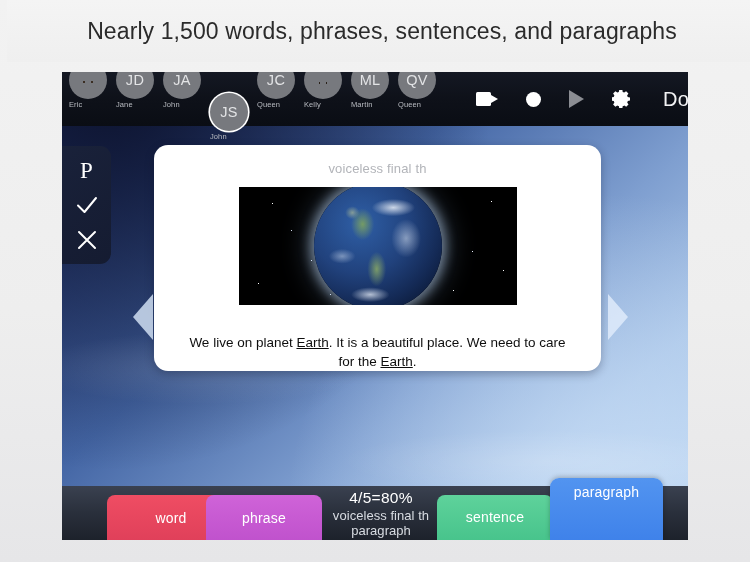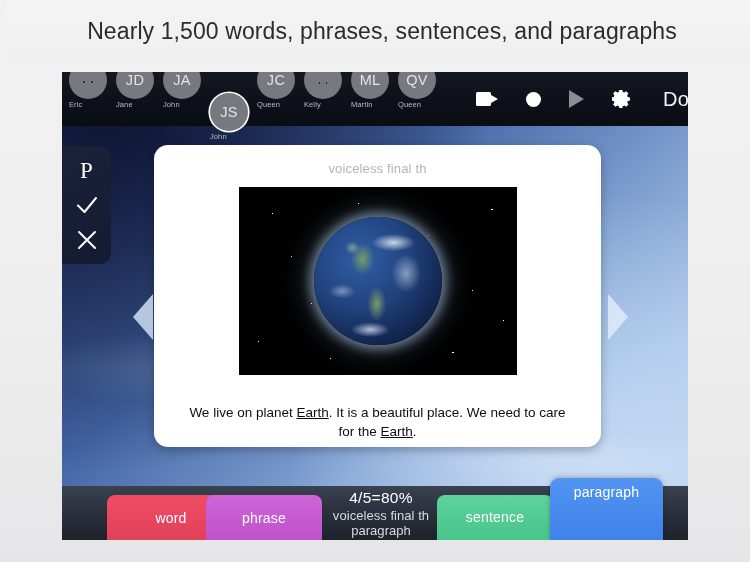--- a/index.html
+++ b/index.html
@@ -108,21 +108,21 @@
   .sp-p { color:#fff; font-size:23px; line-height:1; font-family:"Liberation Serif", serif; }
   .sp-btn svg { display:block; }
 
   
   .nav { position:absolute; top:222px; width:0; height:0; z-index:5; }
   .nav-l { left:71px; border-top:23px solid transparent; border-bottom:23px solid transparent; border-right:20px solid rgba(214,228,246,.82); }
   .nav-r { left:546px; border-top:23px solid transparent; border-bottom:23px solid transparent; border-left:20px solid rgba(222,234,250,.86); }
 
   
   .card {
-    position:absolute; left:92px; top:73px; width:447px; height:302px;
+    position:absolute; left:92px; top:73px; width:447px; height:226px;
     background:#fff; border-radius:14px; z-index:4;
     box-shadow:0 3px 10px rgba(10,18,40,.30);
     display:flex; flex-direction:column; align-items:center;
   }
   .card-label { margin-top:16px; font-size:13px; color:#b2b4b9; letter-spacing:.15px; }
   .pic { margin-top:11px; width:278px; height:188px; position:relative; overflow:hidden; background:#000; }
   .stars { position:absolute; inset:0;
     background-image:
       radial-gradient(circle .6px at 12% 14%, #fff 99%, transparent),
       radial-gradient(circle .6px at 26% 62%, #dfe6f5 99%, transparent),

